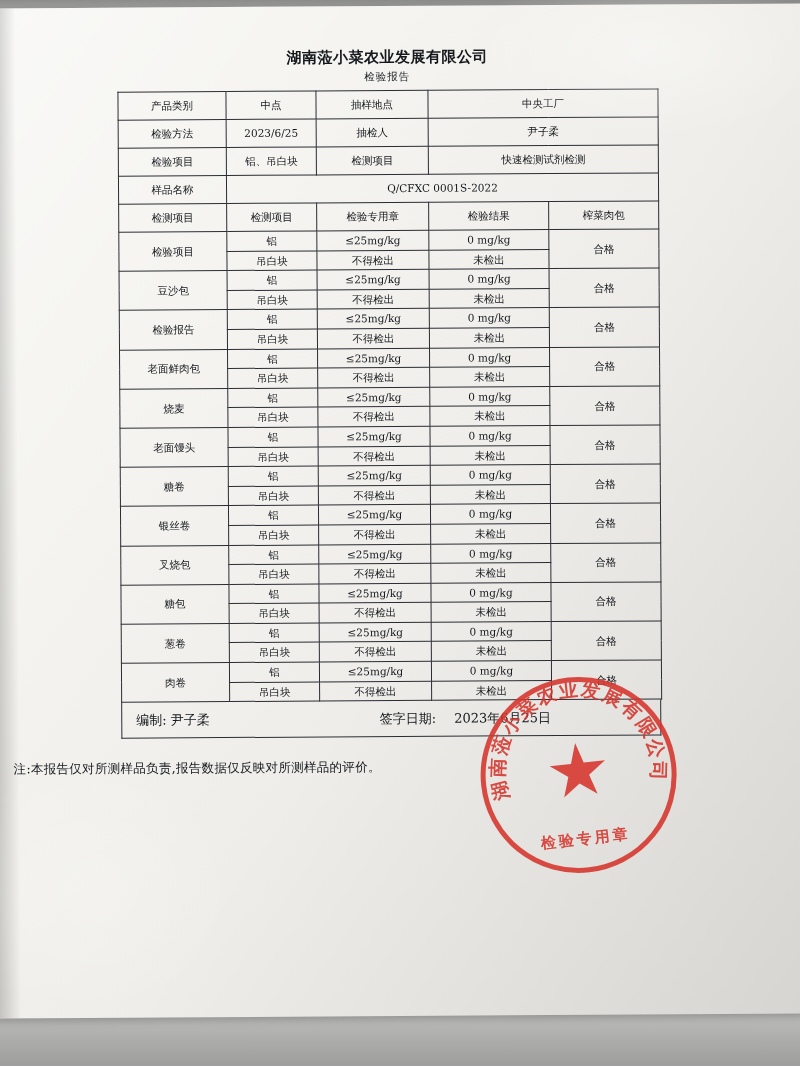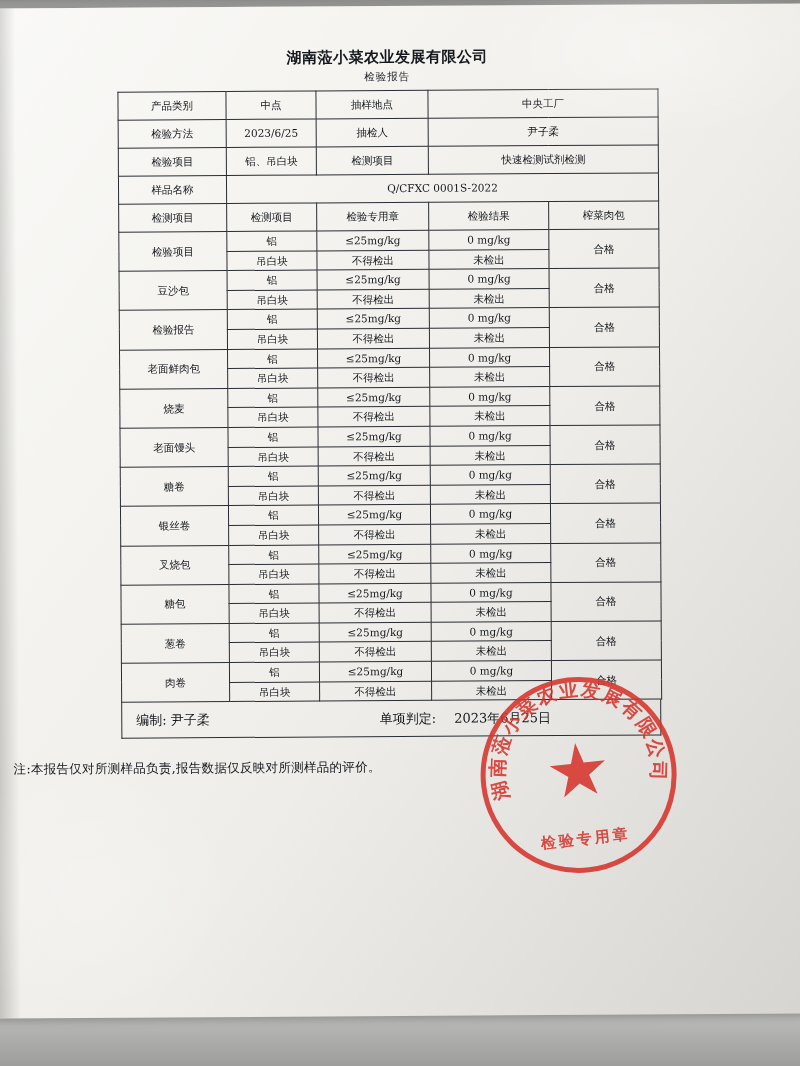--- a/index.html
+++ b/index.html
@@ -423,21 +423,21 @@
           </tr>
         </tbody>
       </table>
 
       <div class="footer-row">
         <div class="footer-left">
           <span>编制:</span>
           <span>尹子柔</span>
         </div>
         <div class="footer-right">
-          <span>单项判定:</span>
+          <span>签字日期:</span>
           <span>2023年6月25日</span>
         </div>
       </div>
 
       <div class="note">注:本报告仅对所测样品负责,报告数据仅反映对所测样品的评价。</div>
     </div>
 
     <div id="stamp">
       <div class="ring"></div>
       <svg class="arc-text" viewBox="0 0 196 196">

